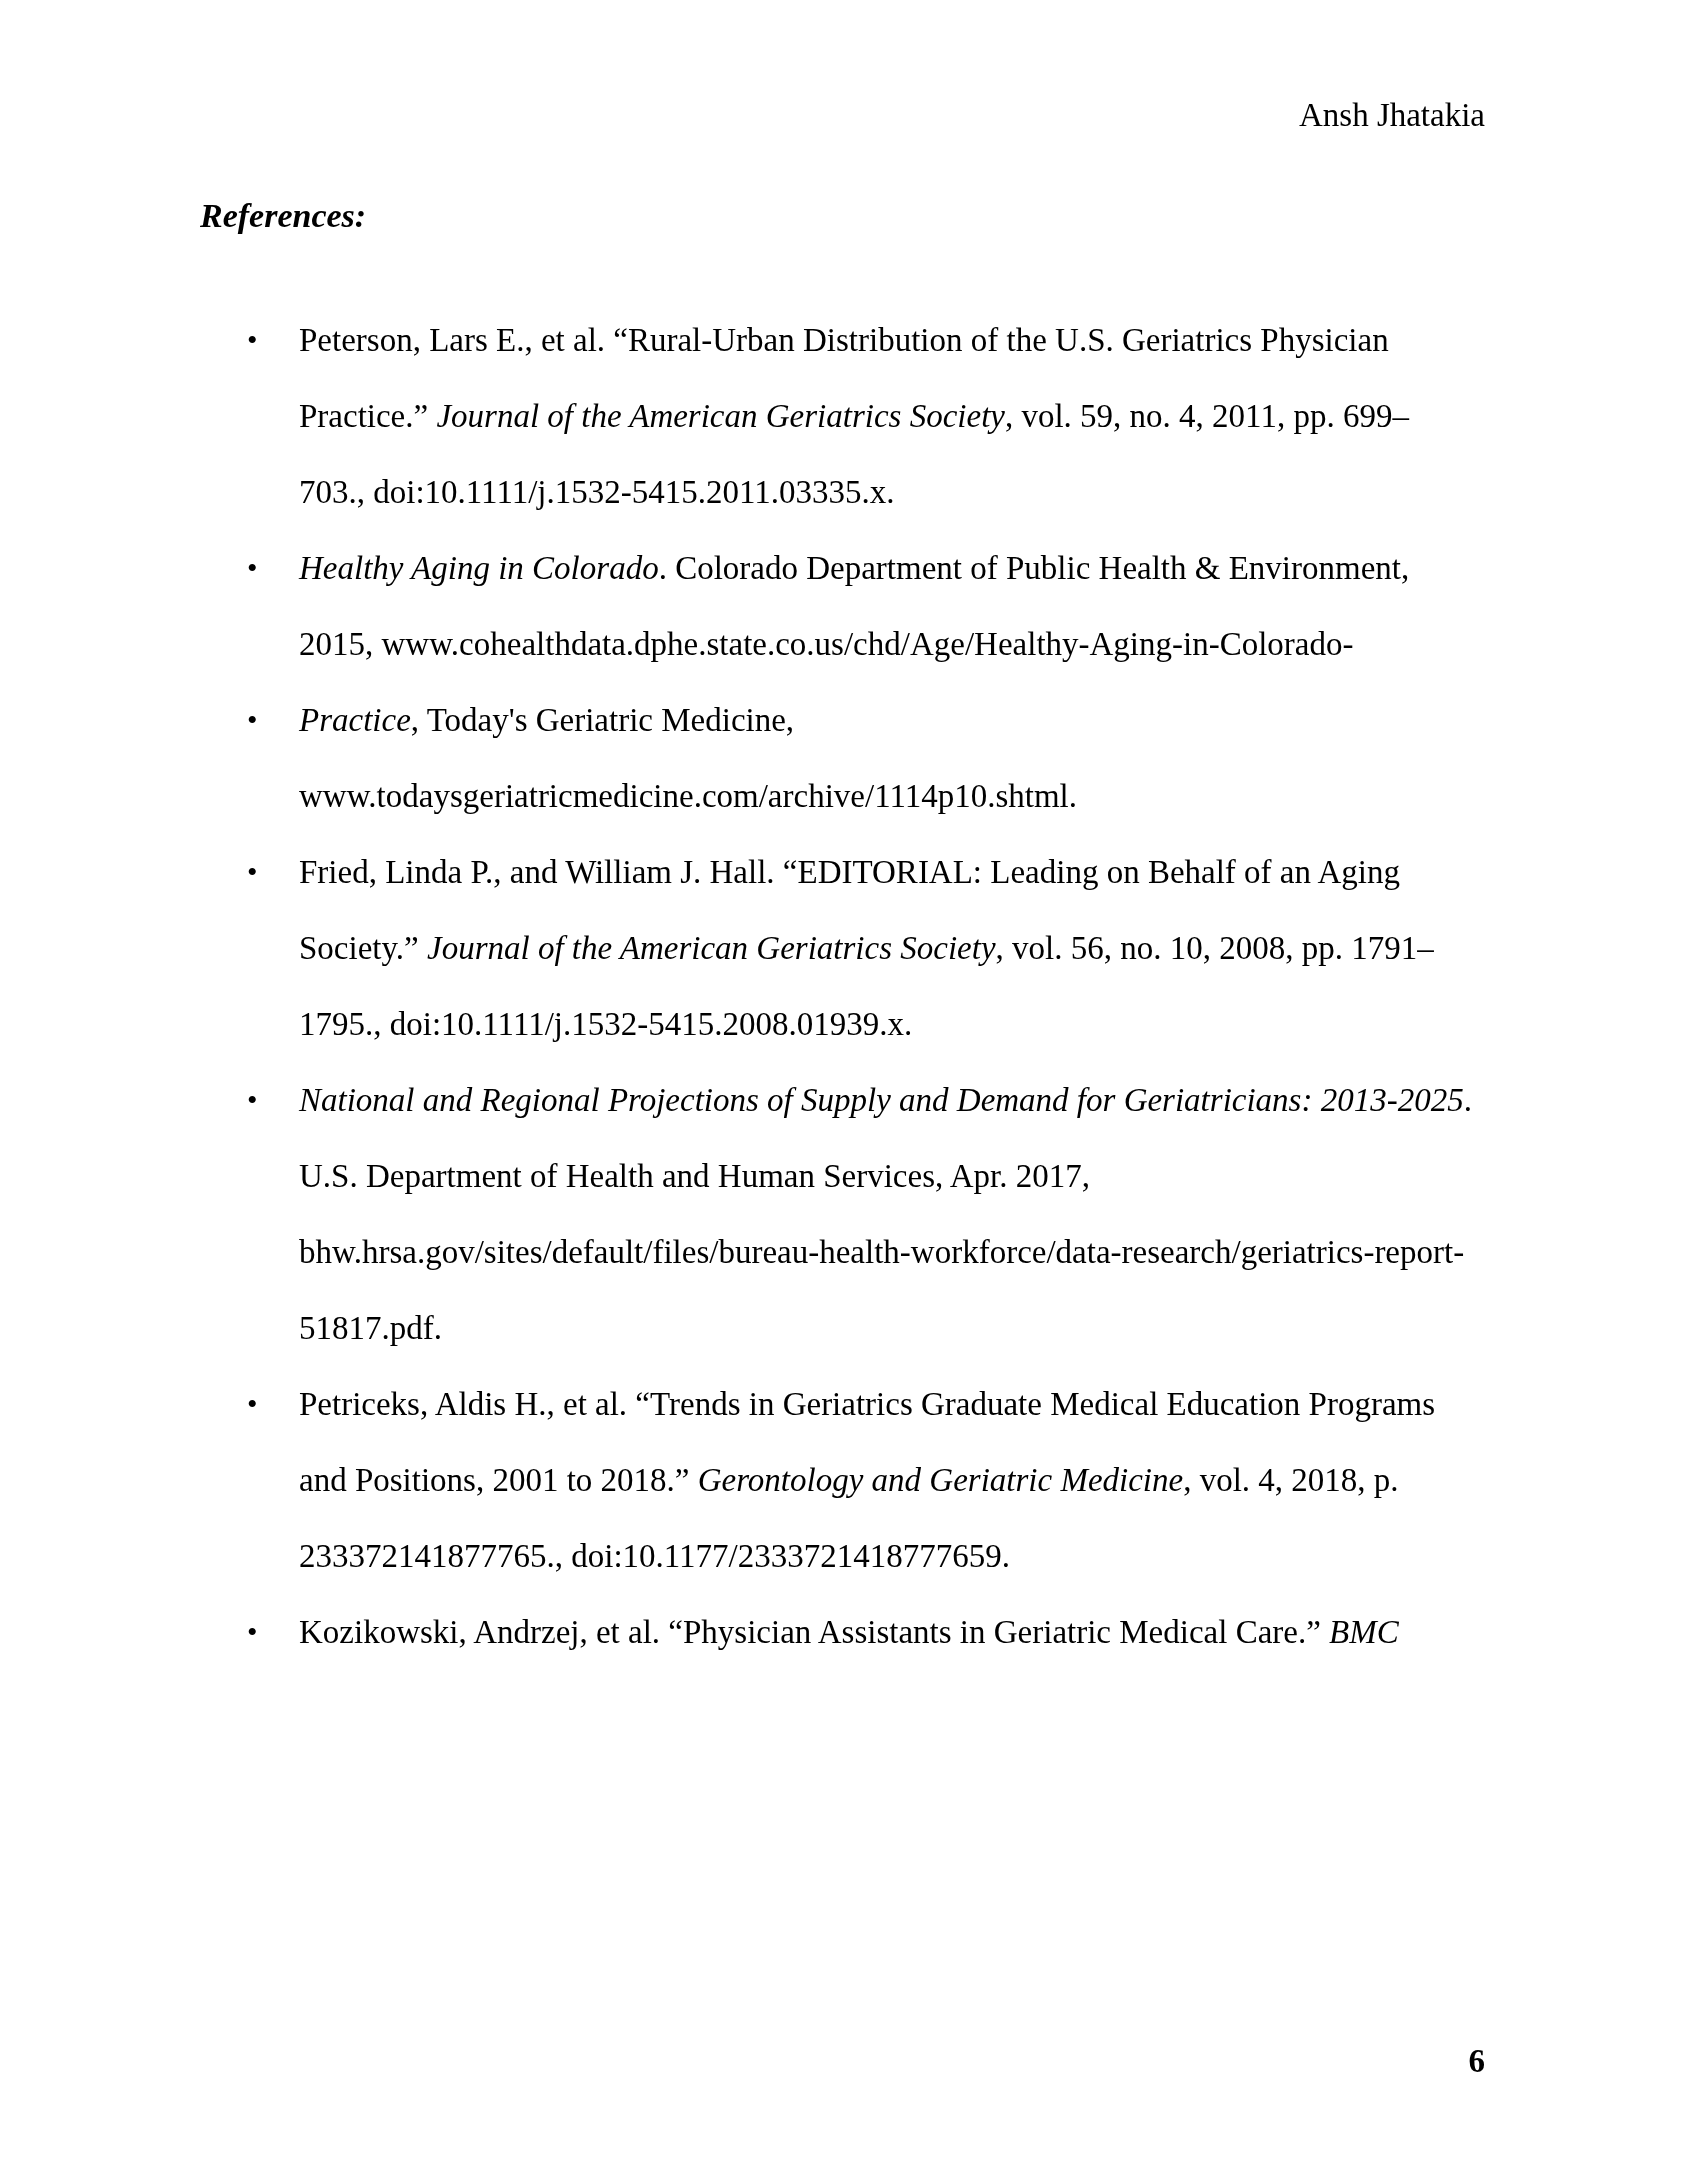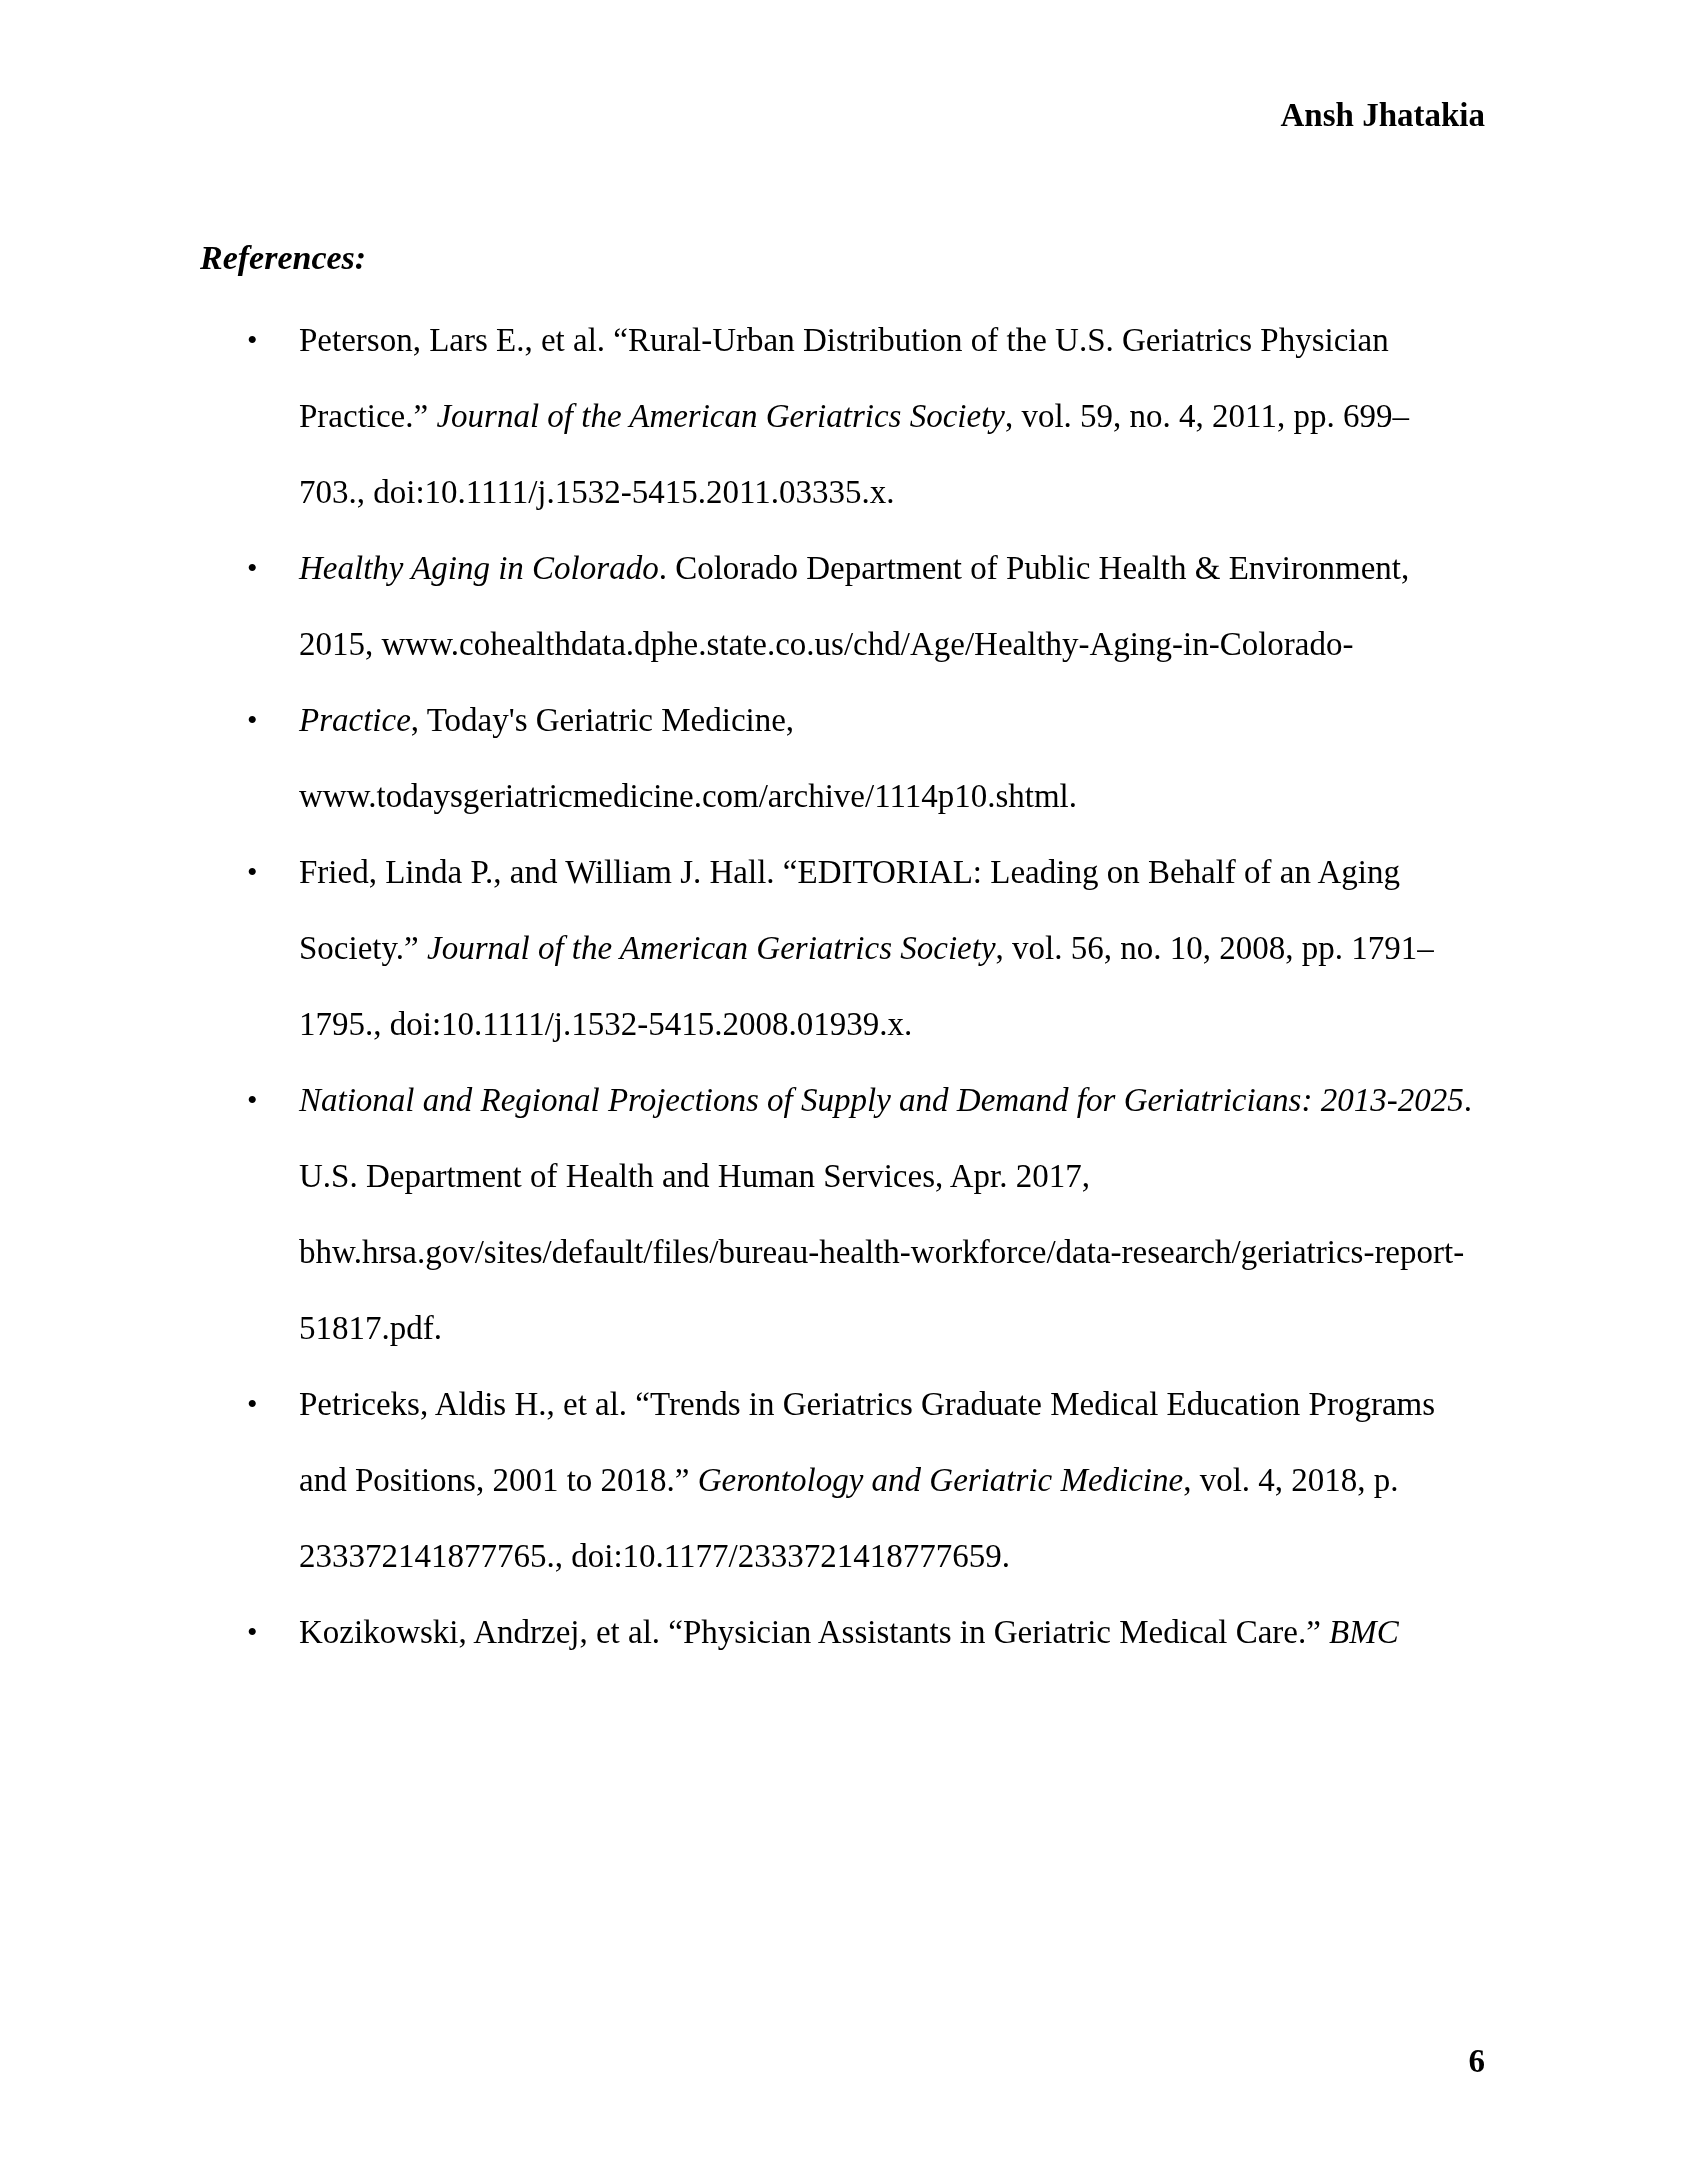--- a/index.html
+++ b/index.html
@@ -3,25 +3,25 @@
 <meta charset="utf-8">
 <style>
   html, body { margin: 0; padding: 0; background: #ffffff; }
   body {
     width: 1683px; height: 2178px; position: relative; overflow: hidden;
     font-family: "Liberation Serif", "DejaVu Serif", serif;
     color: #000000;
   }
   .header-name {
     position: absolute; right: 198px; top: 95px;
-    font-size: 33px; font-weight: bold; line-height: 40px;
+    font-size: 33px; font-weight: normal; line-height: 40px;
   }
   .heading {
     position: absolute; left: 200px; top: 196px;
-    font-size: 34px; font-weight: bold; font-style: italic; line-height: 40px; margin-top: 42px;
+    font-size: 34px; font-weight: bold; font-style: italic; line-height: 40px;
   }
   .ref-list {
     position: absolute; left: 0; top: 302px; width: 1683px;
     margin: 0; padding: 0; list-style: none;
   }
   .ref-item {
     position: relative; margin: 0; padding: 0 0 0 299px;
     width: 1183px; font-size: 33px; line-height: 76px;
   }
   .bullet {

